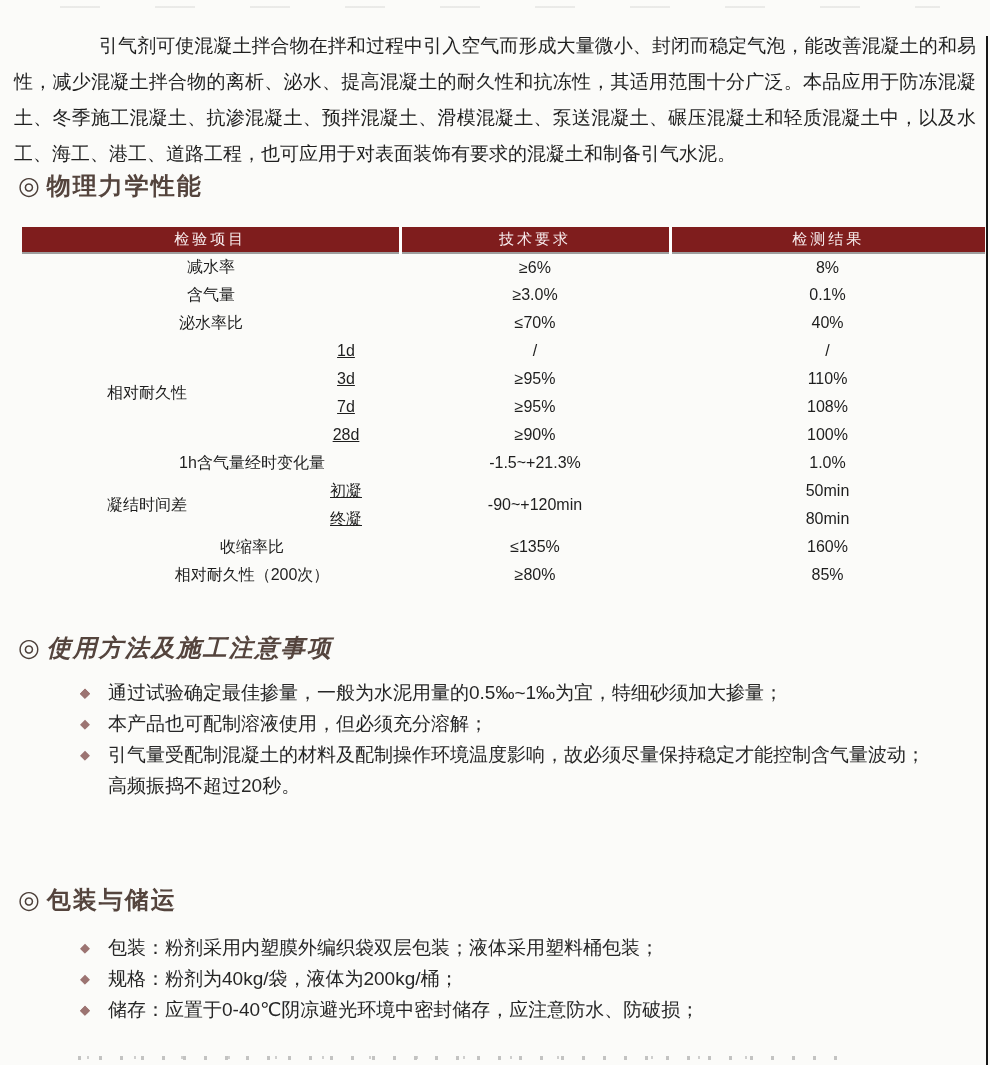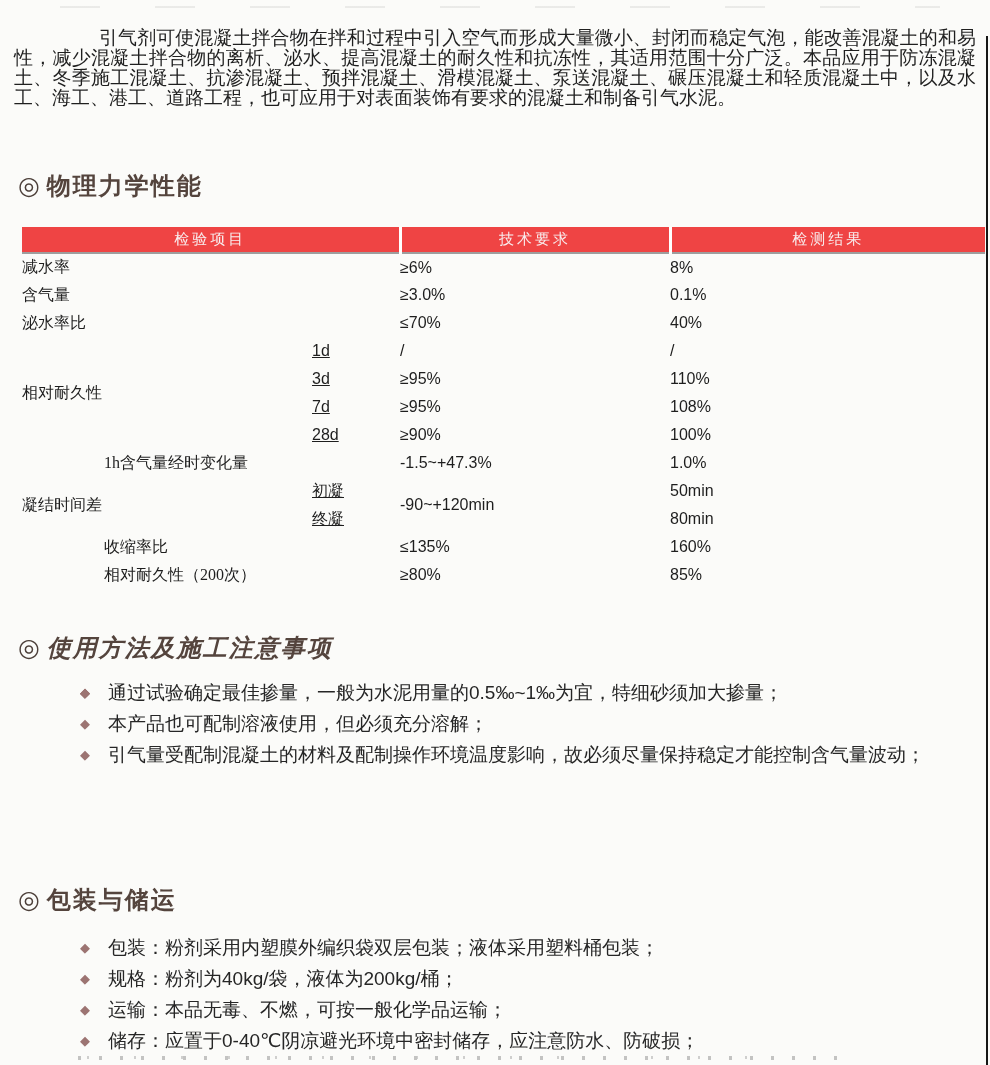--- a/index.html
+++ b/index.html
@@ -7,21 +7,21 @@
   body {
     position:relative;
     background:#fbfbf9;
     font-family:"Liberation Sans","DejaVu Sans",sans-serif;
     color:#1f1f1f;
     overflow:hidden;
   }
   
   .intro {
     position:absolute; top:28px; left:14px; width:962px;
-    font-size:19px; line-height:20px; text-align:justify;
+    font-size:19px; line-height:36px; text-align:justify;
     text-indent:85px; color:#1f1f1f;
   }
   
   .section-heading {
     position:absolute; left:18px;
     font-size:24px; font-weight:bold; color:#54443d;
     letter-spacing:2px; white-space:nowrap;
   }
   .section-heading .ring {
     font-weight:normal; font-size:25px; letter-spacing:0;
@@ -30,32 +30,32 @@
   #heading-physical  { top:170px; }
   #heading-usage     { top:632px;font-style:italic; }
   #heading-packaging { top:884px; }
   
   table.spec {
     position:absolute; top:227px; left:22px; width:963px;
     border-collapse:collapse; table-layout:fixed;
     font-size:16px; color:#1e1e1e;
   }
   table.spec thead th {
-    height:26px; background:#ef4444; color:#f8edee;
+    height:26px; background:#7f1d1d; color:#f8edee;
     font-weight:normal; font-size:15px; letter-spacing:3px;
     border-bottom:2px solid #9e9e9e;
   }
   table.spec thead th.gap { border-right:3px solid #ffffff; }
   table.spec td {
-    height:28px; vertical-align:middle;
+    height:28px; text-align:center; vertical-align:middle;
     white-space:nowrap;
   }
   td.group-label { padding-right:40px; }
   td.sub-label   { padding-right:20px;text-decoration:underline; }
-  td.shift-right { padding-left:82px;font-family:Liberation Serif, serif; }
+  td.shift-right { padding-left:82px; }
   
   .bullet-list { position:absolute; left:80px; width:890px; font-size:19px; color:#262626; }
   #usage-list     { top:677px; }
   #packaging-list { top:932px; }
   .bullet-item { position:relative; padding-left:28px; line-height:31px; }
   .bullet-item .diamond {
     position:absolute; left:0; top:0;
     font-size:13px; line-height:31px; color:#9c7472;
   }
   .continuation { padding-left:28px; line-height:31px; }
@@ -134,21 +134,21 @@
       <td>≥95%</td>
       <td>108%</td>
     </tr>
     <tr>
       <td class="sub-label">28d</td>
       <td>≥90%</td>
       <td>100%</td>
     </tr>
     <tr>
       <td colspan="2" class="shift-right">1h含气量经时变化量</td>
-      <td>-1.5~+47.3%</td>
+      <td>-1.5~+21.3%</td>
       <td>1.0%</td>
     </tr>
     <tr>
       <td rowspan="2" class="group-label">凝结时间差</td>
       <td class="sub-label">初凝</td>
       <td rowspan="2">-90~+120min</td>
       <td>50min</td>
     </tr>
     <tr>
       <td class="sub-label">终凝</td>
@@ -183,38 +183,38 @@
     <span>通过试验确定最佳掺量，一般为水泥用量的0.5‰~1‰为宜，特细砂须加大掺量；</span>
   </div>
   <div class="bullet-item">
     <span class="diamond">◆</span>
     <span>本产品也可配制溶液使用，但必须充分溶解；</span>
   </div>
   <div class="bullet-item">
     <span class="diamond">◆</span>
     <span>引气量受配制混凝土的材料及配制操作环境温度影响，故必须尽量保持稳定才能控制含气量波动；</span>
   </div>
+  <div class="continuation">高频振捣不超过20秒。</div>
 </div>
 
 <div class="section-heading" id="heading-packaging">
   <span class="ring">◎</span><span>包装与储运</span>
 </div>
 
 <div class="bullet-list" id="packaging-list">
   <div class="bullet-item">
     <span class="diamond">◆</span>
     <span>包装：粉剂采用内塑膜外编织袋双层包装；液体采用塑料桶包装；</span>
   </div>
   <div class="bullet-item">
     <span class="diamond">◆</span>
     <span>规格：粉剂为40kg/袋，液体为200kg/桶；</span>
   </div>
   <div class="bullet-item">
     <span class="diamond">◆</span>
-    <span>运输：本品无毒、不燃，可按一般化学品运输；</span>
   </div>
   <div class="bullet-item">
     <span class="diamond">◆</span>
     <span>储存：应置于0-40℃阴凉避光环境中密封储存，应注意防水、防破损；</span>
   </div>
 </div>
 
 <div class="top-noise"></div>
 <div class="edge-line"></div>
 <div class="cutoff-strip"></div>

